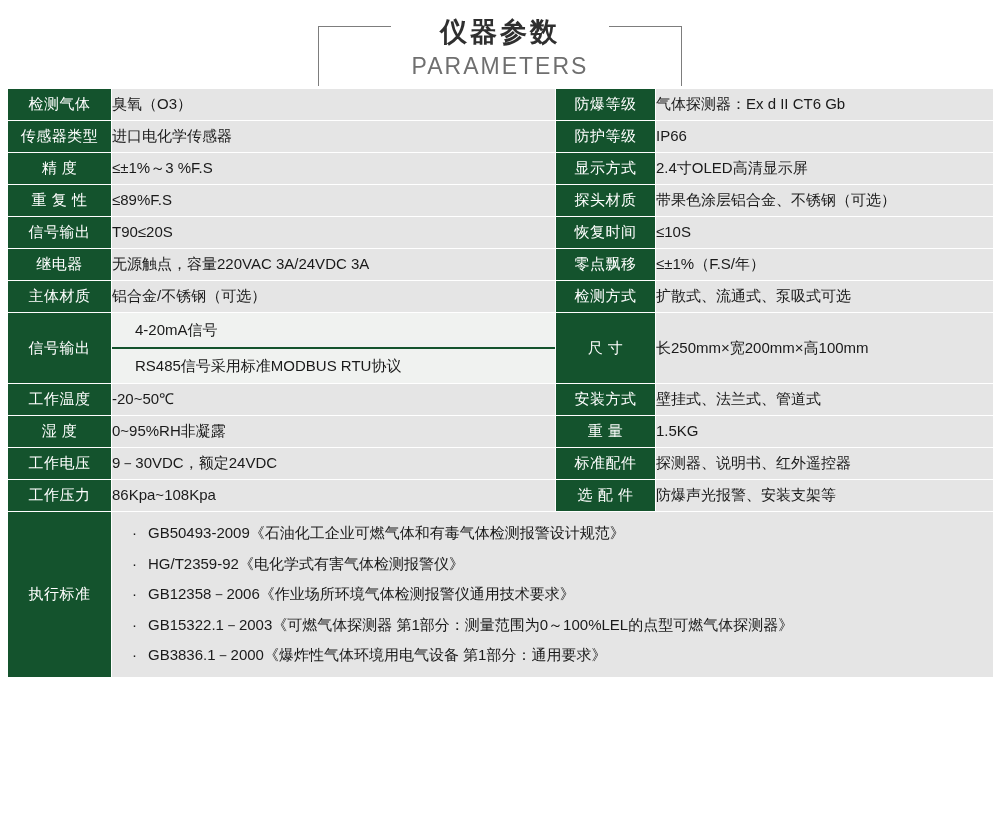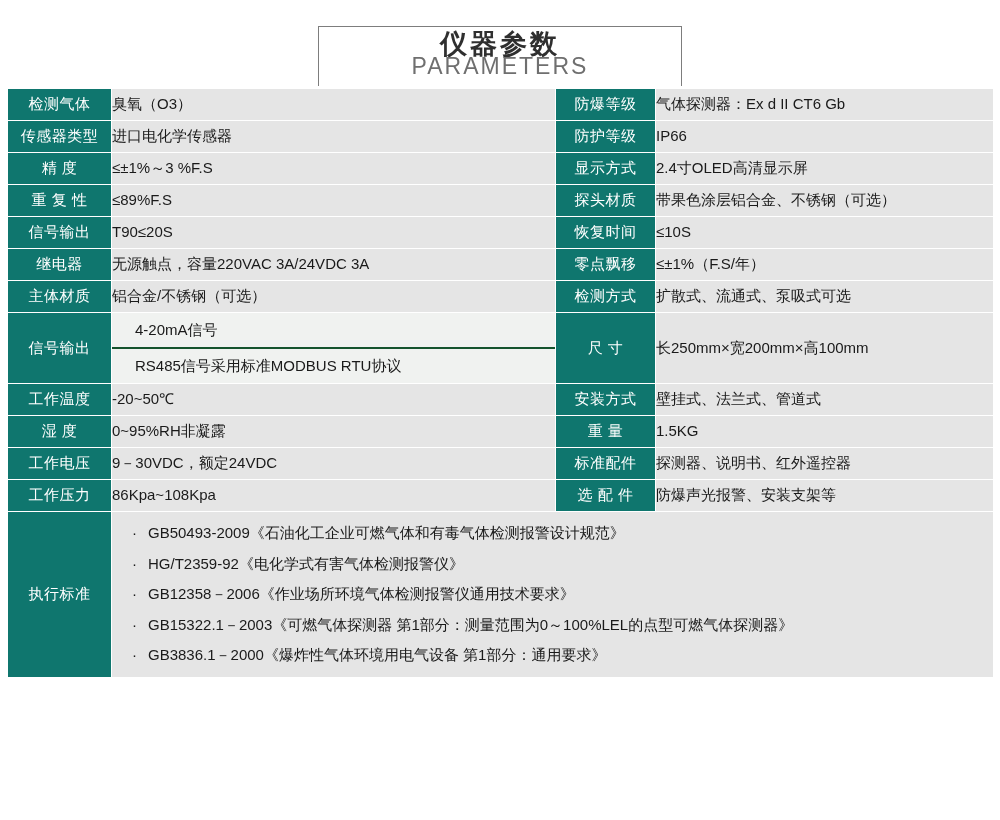--- a/index.html
+++ b/index.html
@@ -44,21 +44,21 @@
     right: 0;
     top: 17px;
     text-align: center;
     font-size: 27px;
     font-weight: bold;
     letter-spacing: 3px;
     color: #2f2f2f;
     background: #ffffff;
     padding: 0 14px;
     width: 190px;
-    margin: 12px auto;
+    margin: 0 auto;
     line-height: 30px;
   }
   .title-sub {
     position: absolute;
     left: 0;
     right: 0;
     top: 53px;
     text-align: center;
     font-size: 23px;
     letter-spacing: 2px;
@@ -71,21 +71,21 @@
     width: 986px;
     margin: 0 7px;
     table-layout: fixed;
   }
   table.params td {
     border: 1px solid #ffffff;
     padding: 0;
     vertical-align: middle;
   }
   .lbl {
-    background: #0f766e;
+    background: #14532d;
     color: #ffffff;
     font-size: 15px;
     text-align: center;
     height: 31px;
     line-height: 1.25;
     padding: 3px 2px;
     letter-spacing: 0.5px;
   }
   .val {
     background: #e5e5e5;

